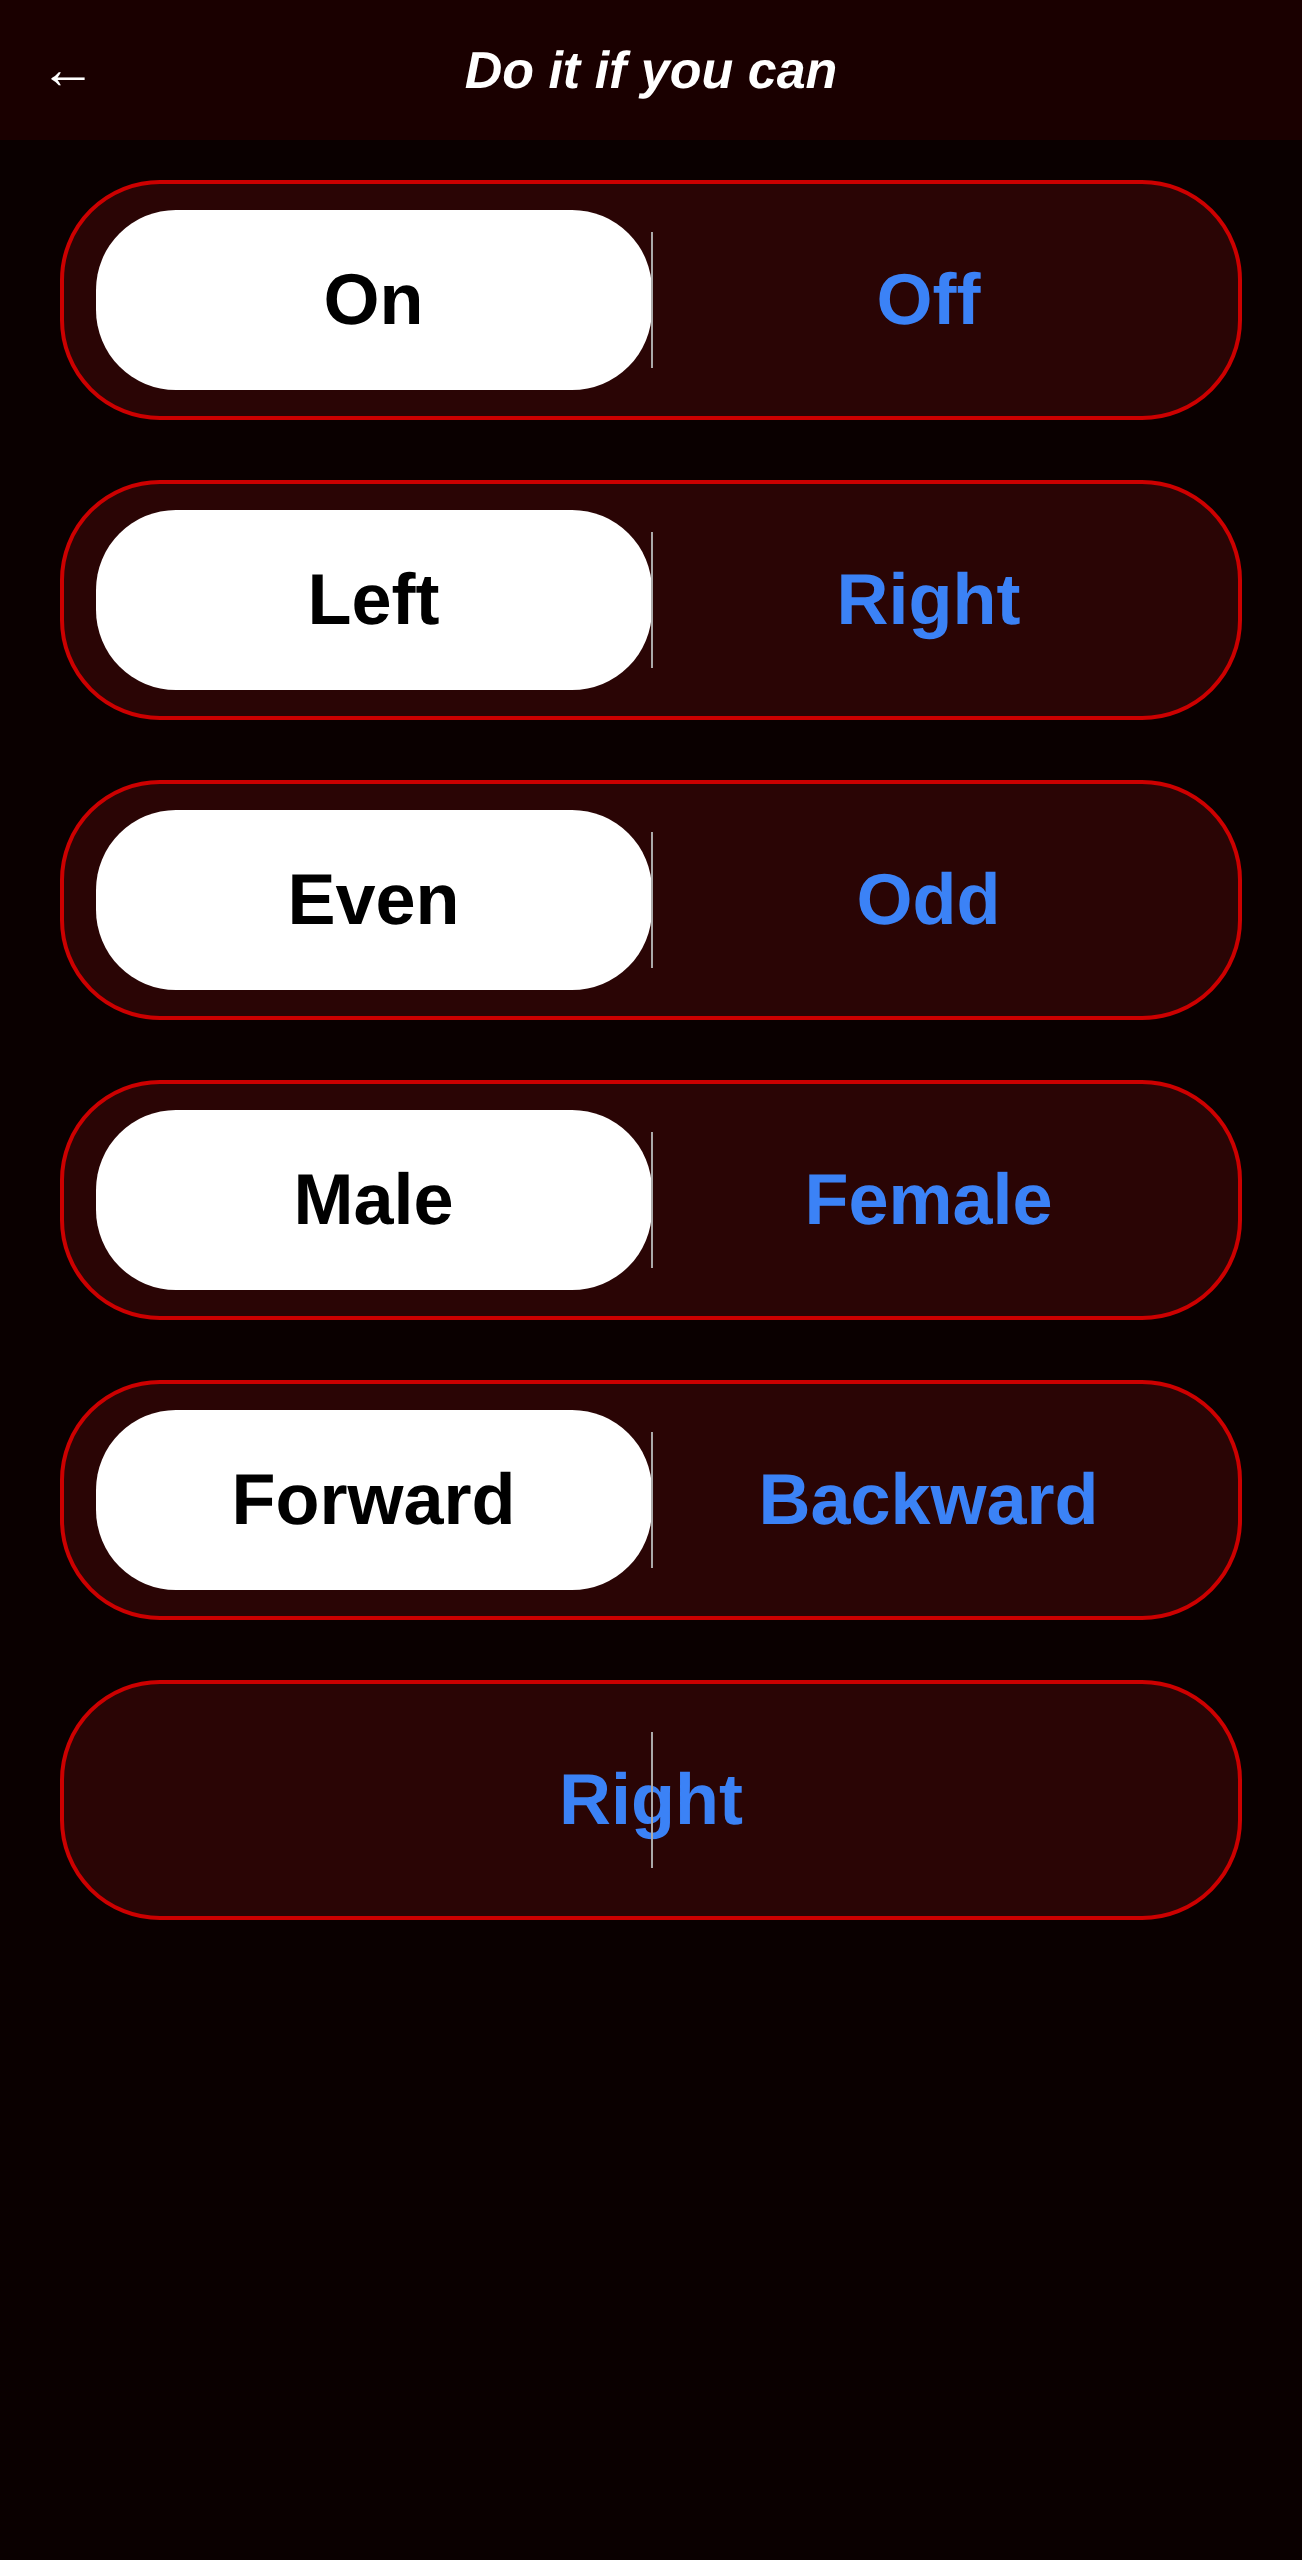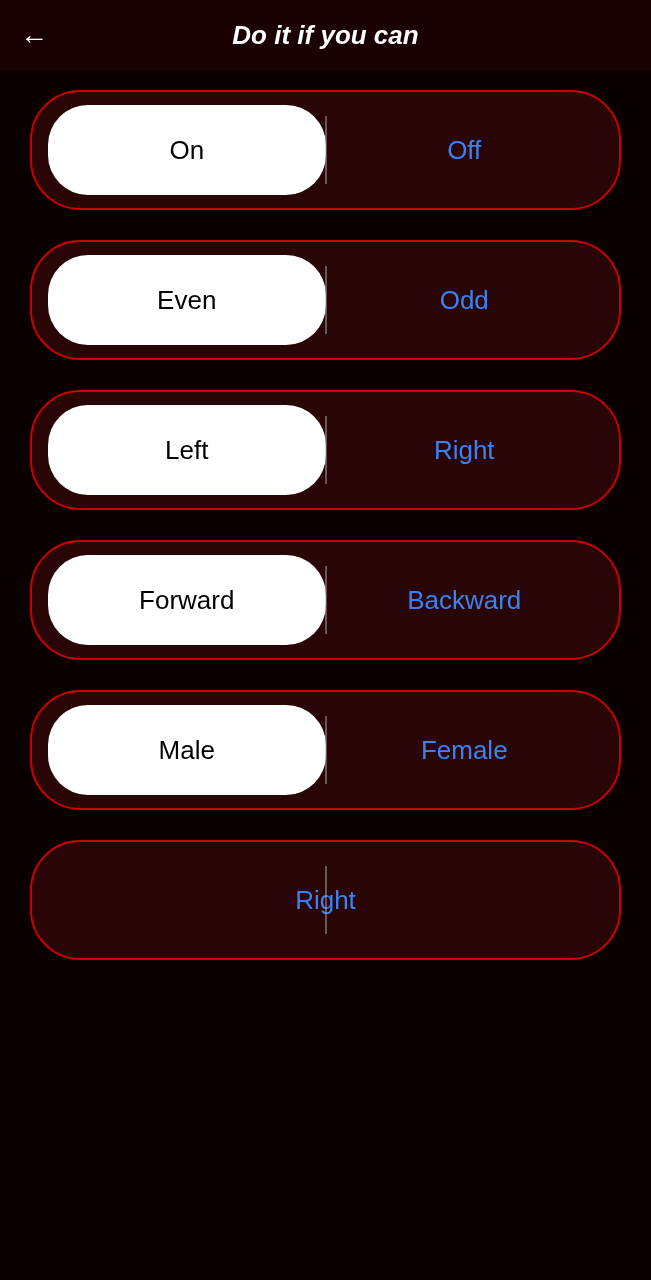--- a/index.html
+++ b/index.html
@@ -63,22 +63,22 @@
       position: relative;
     }
 
     .toggle-btn {
       flex: 1;
       display: flex;
       align-items: center;
       justify-content: center;
       border-radius: 40px;
       cursor: pointer;
-      font-size: 26px;
-      font-weight: normal;
+      font-size: 36px;
+      font-weight: bold;
       color: black;
       background-color: white;
       border: none;
       height: 90px;
       position: relative;
       z-index: 1;
     }
 
     .toggle-wrapper {
       display: flex;
@@ -124,45 +124,45 @@
 
 <div class="toggle-container">
       <div class="toggle-wrapper">
         <button class="toggle-btn active">On</button>
         <div class="divider-line"></div>
         <button class="toggle-btn inactive">Off</button>
       </div>
     </div>
     <div class="toggle-container">
       <div class="toggle-wrapper">
+        <button class="toggle-btn active">Left</button>
+        <div class="divider-line"></div>
+        <button class="toggle-btn inactive">Right</button>
+      </div>
+    </div>
+    <div class="toggle-container">
+      <div class="toggle-wrapper">
         <button class="toggle-btn active">Even</button>
         <div class="divider-line"></div>
         <button class="toggle-btn inactive">Odd</button>
       </div>
     </div>
     <div class="toggle-container">
       <div class="toggle-wrapper">
-        <button class="toggle-btn active">Left</button>
+        <button class="toggle-btn active">Male</button>
         <div class="divider-line"></div>
-        <button class="toggle-btn inactive">Right</button>
+        <button class="toggle-btn inactive">Female</button>
       </div>
     </div>
     <div class="toggle-container">
       <div class="toggle-wrapper">
         <button class="toggle-btn active">Forward</button>
         <div class="divider-line"></div>
         <button class="toggle-btn inactive">Backward</button>
       </div>
     </div>
     <div class="toggle-container">
       <div class="toggle-wrapper">
-        <button class="toggle-btn active">Male</button>
-        <div class="divider-line"></div>
-        <button class="toggle-btn inactive">Female</button>
-      </div>
-    </div>
-    <div class="toggle-container">
-      <div class="toggle-wrapper">
         <div class="divider-line"></div>
         <button class="toggle-btn inactive">Right</button>
       </div>
     </div>
   </div>
 
 </body></html>

